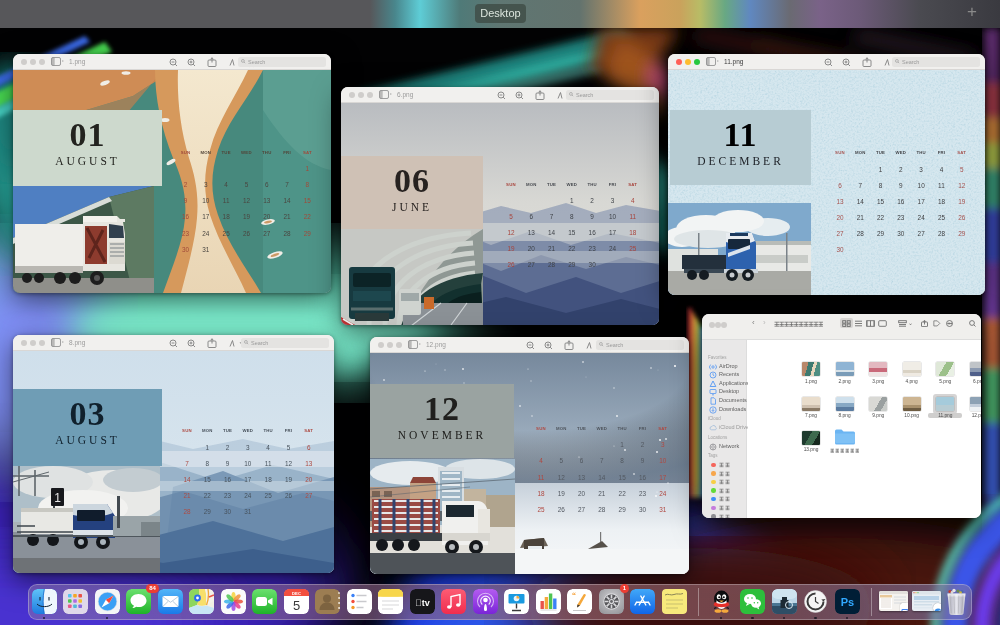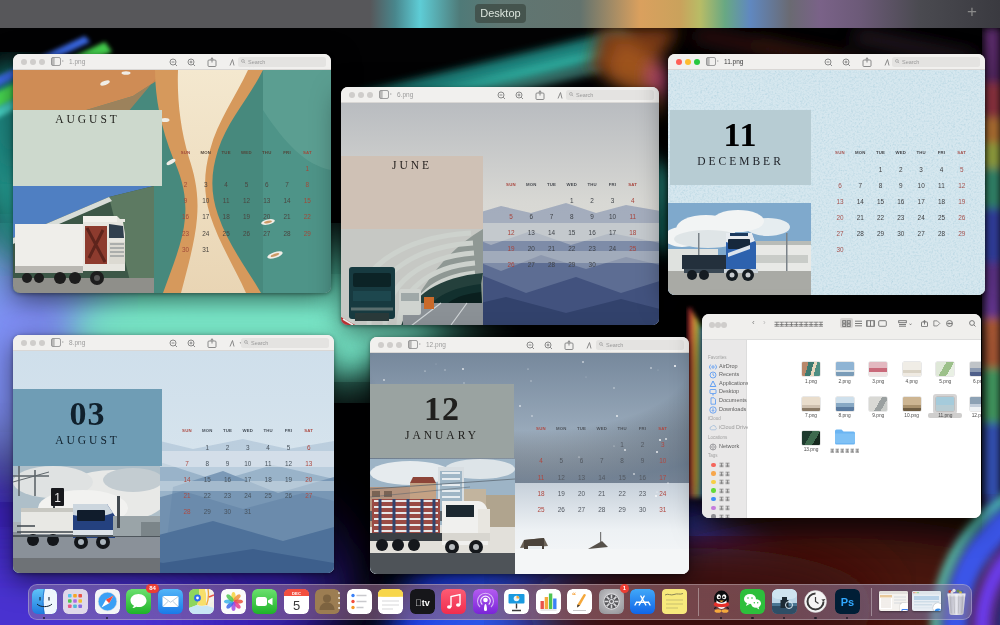--- a/index.html
+++ b/index.html
@@ -198,20 +198,21 @@
 <ellipse cx="113" cy="3" rx="4.5" ry="1.8"></ellipse>
 <ellipse cx="152" cy="50" rx="4.5" ry="2"></ellipse>
 <ellipse cx="158" cy="92" rx="5" ry="2" transform="rotate(-30 158 92)"></ellipse>
 <ellipse cx="255" cy="152" rx="7" ry="2.6" transform="rotate(-12 255 152)"></ellipse>
 <ellipse cx="262" cy="185" rx="8" ry="2.8" transform="rotate(-18 262 185)"></ellipse>
 </g>
 <ellipse cx="255" cy="152" rx="4" ry="1.2" transform="rotate(-12 255 152)" fill="#c96"></ellipse>
 <ellipse cx="262" cy="185" rx="4.5" ry="1.3" transform="rotate(-18 262 185)" fill="#c96"></ellipse>
 </svg>
       <div class="mpanel" style="left:0;top:40px;width:149px;height:76px;background:#cdd9cd">
+        <div class="mnum" style="color:#23231f">01</div>
         <div class="mname" style="color:#23231f">AUGUST</div>
       </div>
       <svg width="141" height="107" viewBox="0 0 141 107" style="position:absolute;left:0;top:116px">
 <rect width="141" height="107" fill="#4f7fc2"></rect>
 <path d="M0,52 L0,107 L141,107 L141,0 L96,11 Z" fill="#3c5747"></path>
 <path d="M96,11 L141,0 L141,107 L120,107 Z" fill="#5d7a62"></path>
 <path d="M0,52 L96,11 L99,15 L0,58 Z" fill="#d8ddd8"></path>
 <rect x="0" y="92" width="141" height="15" fill="#8f8f8a"></rect>
 <rect x="2" y="38" width="68" height="47" fill="#efeeea"></rect>
 <rect x="2" y="80" width="68" height="7" fill="#b9b7b2"></rect>
@@ -342,20 +343,21 @@
 <rect width="319" height="222" fill="url(#jnsky)"></rect>
 <path d="M0,116 L30,108 L60,114 L95,104 L130,112 L160,103 L190,110 L225,100 L255,110 L285,102 L319,108 V222 H0 Z" fill="#9aa4b8" opacity="0.85"></path>
 <path d="M0,138 L40,128 L80,140 L120,130 L150,142 L190,128 L230,142 L270,130 L319,140 V222 H0 Z" fill="#7a88a5" opacity="0.9"></path>
 <path d="M0,160 L35,150 L75,164 L115,150 L160,168 L200,152 L245,166 L285,154 L319,162 V222 H0 Z" fill="#5a6990" opacity="0.9"></path>
 <path d="M0,185 L45,172 L90,188 L140,172 L185,190 L235,174 L280,190 L319,178 V222 H0 Z" fill="#42527e"></path>
 <path d="M0,205 L50,194 L105,208 L165,194 L225,210 L280,196 L319,206 V222 H0 Z" fill="#32426c"></path>
 <rect y="120" width="319" height="18" fill="#dfe0da" opacity="0.55"></rect>
 <rect y="148" width="319" height="12" fill="#d8dad6" opacity="0.4"></rect>
 </svg>
       <div class="mpanel" style="left:0;top:53px;width:142px;height:73px;background:#cfc1b5">
+        <div class="mnum" style="color:#272220">06</div>
         <div class="mname" style="color:#272220">JUNE</div>
       </div>
       <svg width="142" height="97" viewBox="0 0 142 97" style="position:absolute;left:0;top:126px">
 <rect width="142" height="97" fill="#c6c8c4"></rect>
 <path d="M142,0 V97 H60 C80,60 100,25 142,0 Z" fill="#8f9894"></path>
 <g fill="none" stroke="#cdd2cd" stroke-width="5">
 <path d="M10,97 C10,40 60,8 130,4"></path>
 <path d="M28,97 C28,48 70,18 132,14"></path>
 <path d="M44,97 C44,55 80,28 133,24"></path>
 <path d="M58,97 C58,62 88,38 134,34"></path>
@@ -833,21 +835,21 @@
 <rect x="8" y="8" width="14" height="6" fill="#e8ecef"></rect>
 </g>
 <g transform="translate(218,188)">
 <path d="M0,8 L14,0 L20,6 Z" fill="#55504a"></path>
 <rect x="12" y="-9" width="1.2" height="10" fill="#777"></rect>
 </g>
 <rect y="196" width="319" height="25" fill="#f4f6f7"></rect>
 </svg>
       <div class="mpanel" style="left:0;top:31px;width:144px;height:74px;background:#9aa3a1">
         <div class="mnum" style="color:#20201e">12</div>
-        <div class="mname" style="color:#20201e">JANUARY</div>
+        <div class="mname" style="color:#20201e">NOVEMBER</div>
       </div>
       <svg width="145" height="115" viewBox="0 0 145 115" style="position:absolute;left:0;top:106px">
 <rect width="145" height="115" fill="#9db4c6"></rect>
 <ellipse cx="40" cy="14" rx="40" ry="12" fill="#e6ebee"></ellipse>
 <ellipse cx="110" cy="10" rx="35" ry="10" fill="#dde4e8"></ellipse>
 <rect x="0" y="28" width="40" height="40" fill="#b3937e"></rect>
 <rect x="2" y="32" width="8" height="6" fill="#7a6354"></rect>
         <rect x="14" y="32" width="8" height="6" fill="#7a6354"></rect>
 <rect x="2" y="44" width="8" height="6" fill="#7a6354"></rect>
         <rect x="14" y="44" width="8" height="6" fill="#7a6354"></rect>

